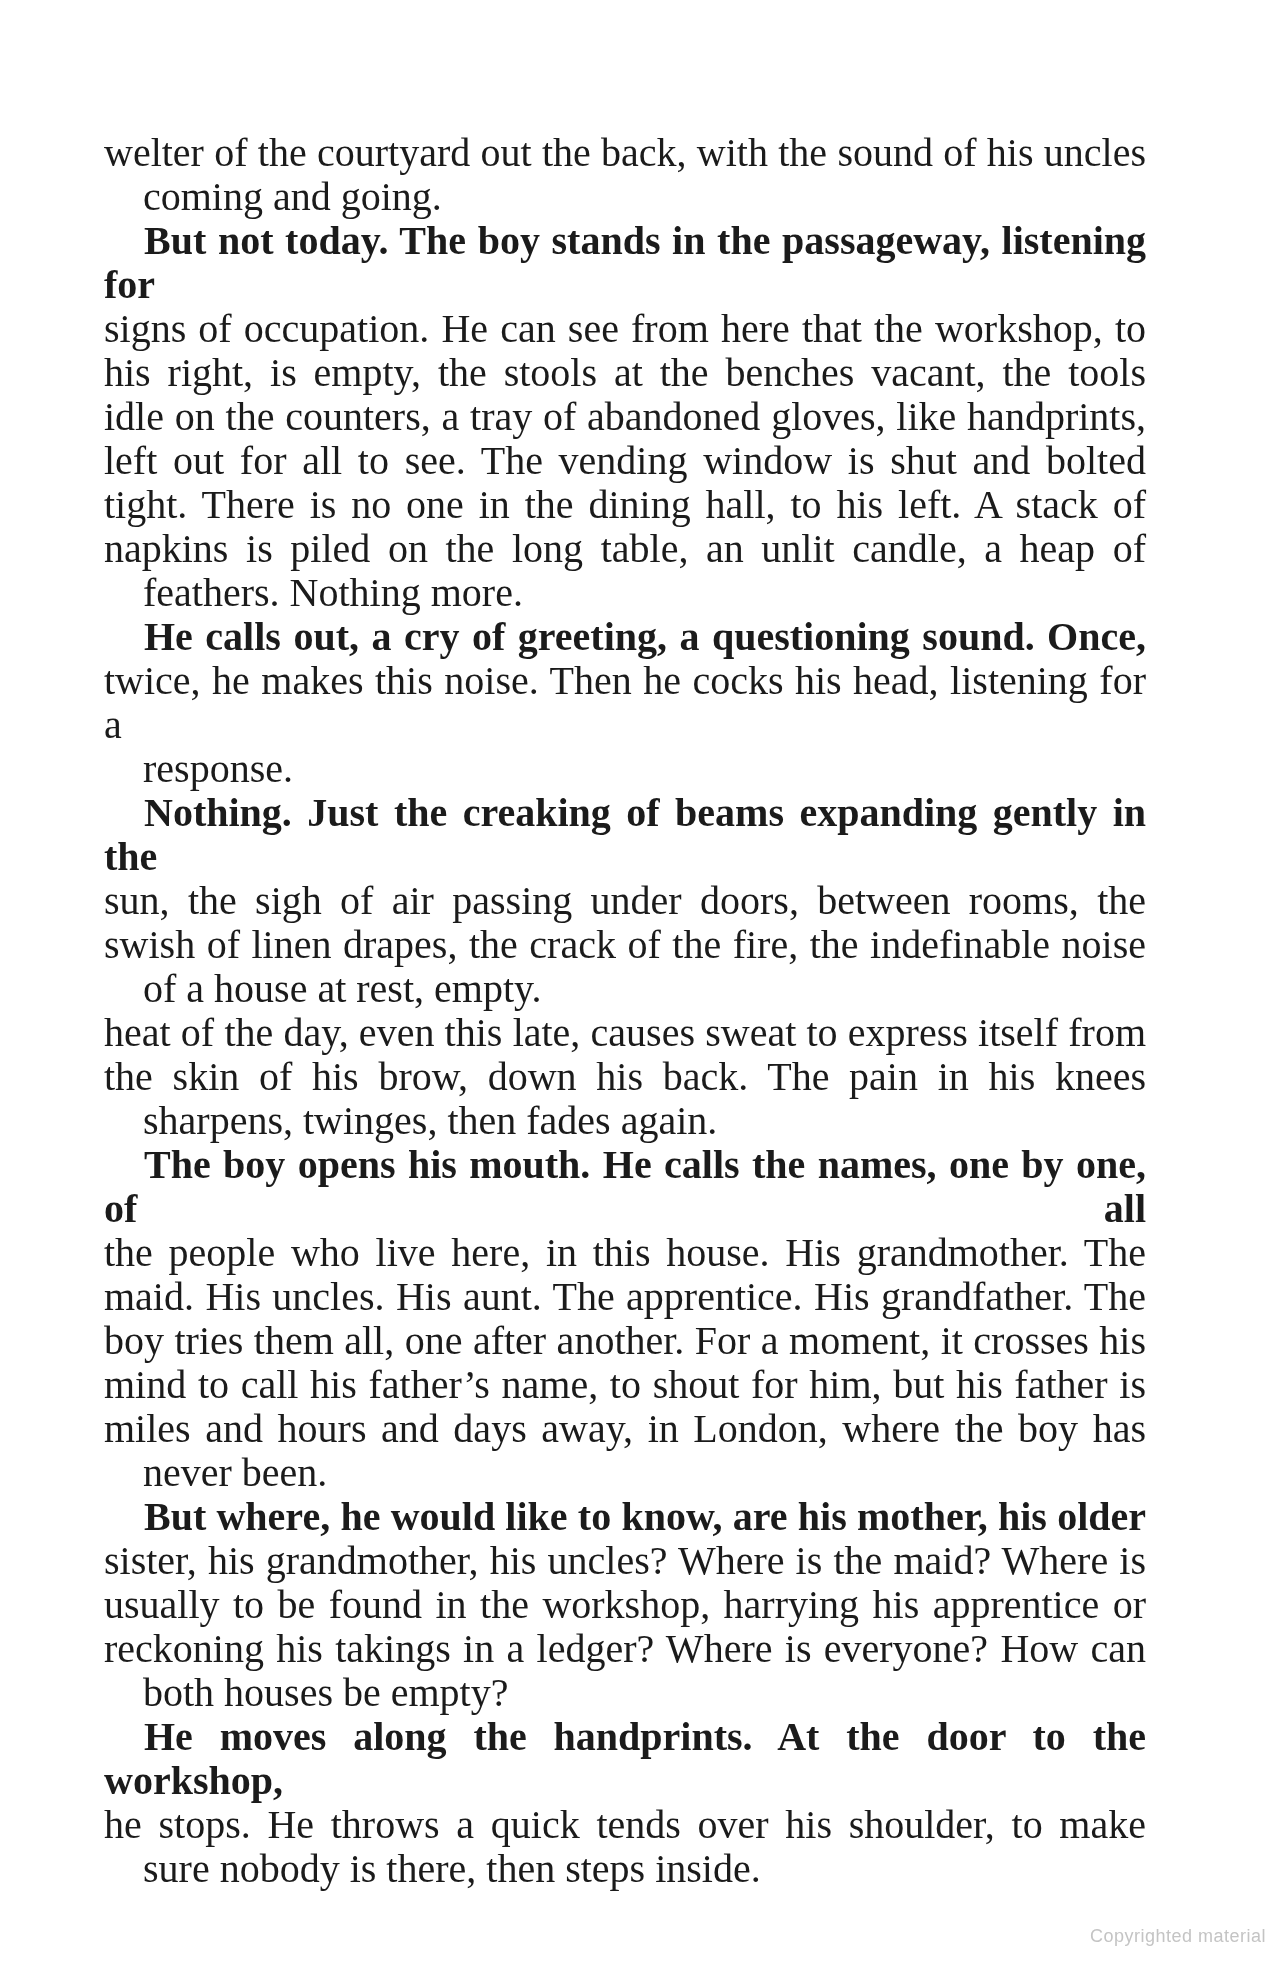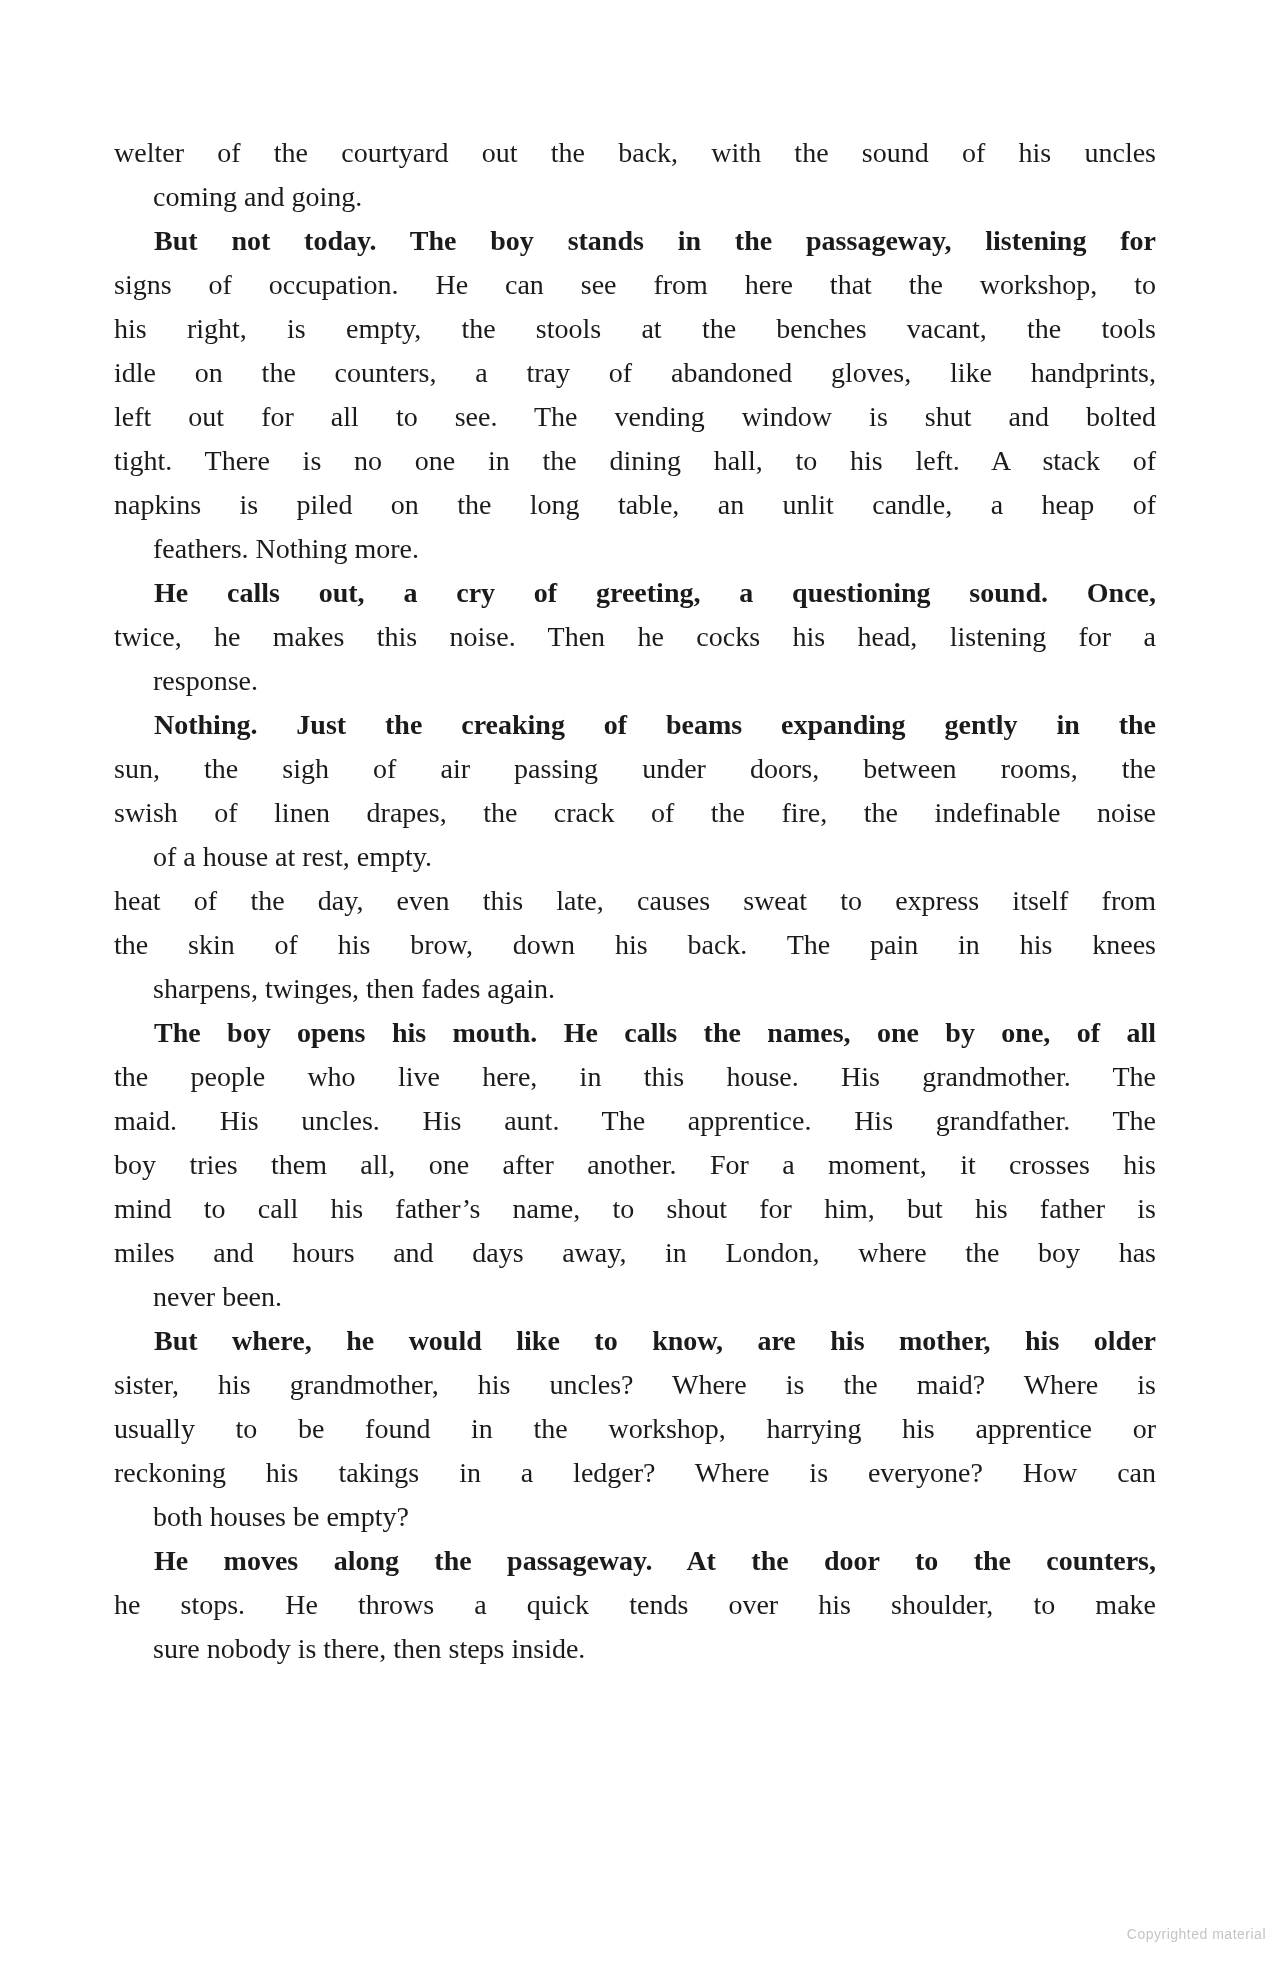--- a/index.html
+++ b/index.html
@@ -10,24 +10,24 @@
   .book-page {
     position: relative;
     width: 1280px;
     height: 1966px;
     background: #ffffff;
     overflow: hidden;
     font-family: "Liberation Serif", "DejaVu Serif", serif;
   }
   .text-block {
     position: absolute;
-    left: 114px;
+    left: 104px;
     top: 131px;
     width: 1042px;
-    font-size: 28px;
+    font-size: 40px;
     line-height: 44px;
     color: #1b1b1b;
   }
   .line {
     text-align: justify;
     text-align-last: justify;
     white-space: normal;
   }
   .line.last {
     text-align-last: left;
@@ -35,21 +35,21 @@
   }
   .line.indent {
     text-indent: 40px;
     font-weight: bold;
   }
   .watermark {
     position: absolute;
     top: 1926px;
     right: 14px;
     font-family: "Liberation Sans", "DejaVu Sans", sans-serif;
-    font-size: 14px;
+    font-size: 18px;
     letter-spacing: 0.5px;
     color: #c4c4c4;
     text-align: center;
   }
 </style>
 </head>
 <body>
 
 <div class="book-page">
   <div class="text-block">
@@ -78,18 +78,18 @@
       <div class="line">maid. His uncles. His aunt. The apprentice. His grandfather. The</div>
       <div class="line">boy tries them all, one after another. For a moment, it crosses his</div>
       <div class="line">mind to call his father’s name, to shout for him, but his father is</div>
       <div class="line">miles and hours and days away, in London, where the boy has</div>
       <div class="line last">never been.</div>
       <div class="line indent">But where, he would like to know, are his mother, his older</div>
       <div class="line">sister, his grandmother, his uncles? Where is the maid? Where is</div>
       <div class="line">usually to be found in the workshop, harrying his apprentice or</div>
       <div class="line">reckoning his takings in a ledger? Where is everyone? How can</div>
       <div class="line last">both houses be empty?</div>
-      <div class="line indent">He moves along the passageway. At the door to the counters,</div>
+      <div class="line indent">He moves along the handprints. At the door to the workshop,</div>
       <div class="line">he stops. He throws a quick tends over his shoulder, to make</div>
       <div class="line last">sure nobody is there, then steps inside.</div>
     </div>
   <div class="watermark">Copyrighted material</div>
 </div>
 
 </body></html>

